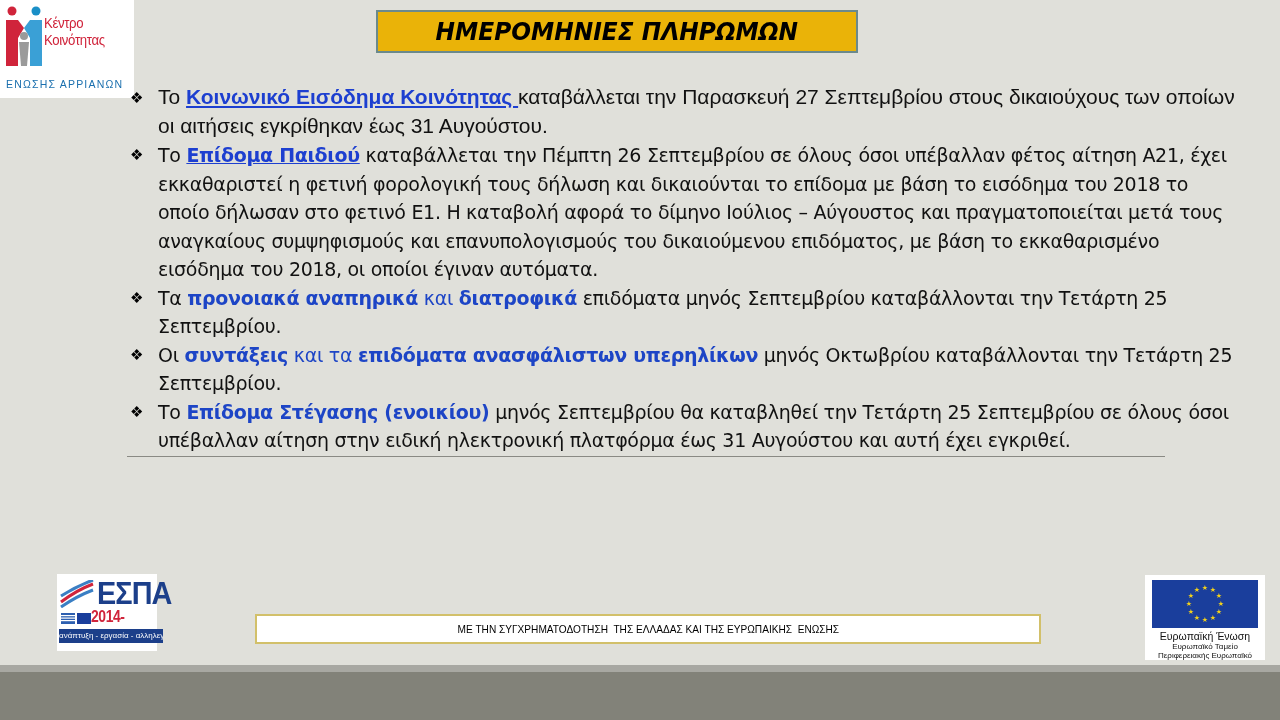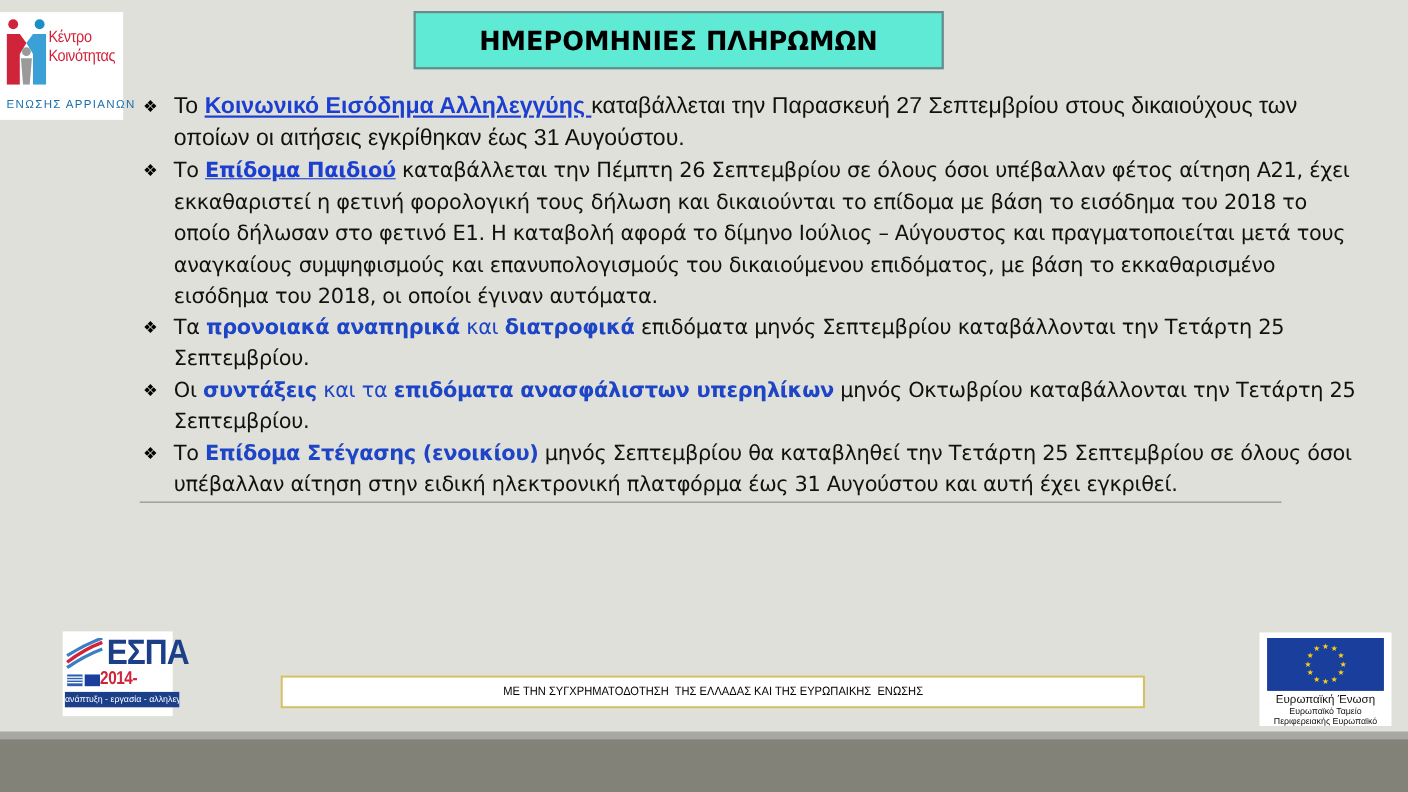--- a/index.html
+++ b/index.html
@@ -3,36 +3,36 @@
 <meta charset="utf-8">
 <style>
   html, body { margin:0; padding:0; }
   body {
     width:1280px; height:720px; overflow:hidden; position:relative;
     background:#e0e0da;
     font-family:"Liberation Sans", sans-serif;
     color:#111;
   }
   .logo-top {
-    position:absolute; left:0; top:0; width:112px; height:98px; background:#ffffff;margin-top:11px;
+    position:absolute; left:0; top:0; width:134px; height:98px; background:#ffffff;
   }
   .logo-top .figs { position:absolute; left:6px; top:6px; width:36px; height:60px; }
   .logo-top .name {
     position:absolute; left:44px; top:14px; color:#d0243b;
     font-family:"Liberation Sans", sans-serif; font-size:15px; line-height:17px; letter-spacing:-0.4px;
     transform:scaleX(0.88); transform-origin:left top;
   }
   .logo-top .dimos {
     position:absolute; left:6px; top:78px; width:108px; color:#1a6fae;
     font-size:10.5px; letter-spacing:1.2px; text-align:center; white-space:nowrap;
   }
   .title-box {
-    position:absolute; left:376px; top:10px; width:482px; height:53px;
-    background:#5eead4; border:2px solid #6b8a8c; box-sizing:border-box;
-    display:flex; align-items:center; justify-content:center;
+    position:absolute; left:376px; top:10px; width:482px; height:43px;
+    background:#eab308; border:2px solid #6b8a8c; box-sizing:border-box;
+    display:flex; align-items:center; justify-content:center;font-style:italic;
   }
   .title-box span {
     font-family:"DejaVu Sans", sans-serif; font-weight:bold; font-size:24px; color:#000;
     transform:scaleX(0.97);
   }
   .content {
     position:absolute; left:128px; top:82px; width:1110px;
   }
   .item {
     position:relative; padding-left:30px; font-size:19px; line-height:28.5px;
@@ -106,21 +106,21 @@
   <div class="dimos">ΕΝΩΣΗΣ ΑΡΡΙΑΝΩΝ</div>
 </div>
 
 <div class="title-box">
   <span>ΗΜΕΡΟΜΗΝΙΕΣ ΠΛΗΡΩΜΩΝ</span>
 </div>
 
 <div class="content">
   <div class="item first">
     <span class="bullet">❖</span>
-    <span>Το </span><span class="link">Κοινωνικό Εισόδημα Αλληλεγγύης </span><span>καταβάλλεται την </span><span class="u">Παρασκευή 27 Σεπτεμβρίου</span><span> στους δικαιούχους των οποίων οι αιτήσεις εγκρίθηκαν έως 31 Αυγούστου.</span>
+    <span>Το </span><span class="link">Κοινωνικό Εισόδημα Κοινότητας </span><span>καταβάλλεται την </span><span class="u">Παρασκευή 27 Σεπτεμβρίου</span><span> στους δικαιούχους των οποίων οι αιτήσεις εγκρίθηκαν έως 31 Αυγούστου.</span>
   </div>
   <div class="item" style="margin-top:1px;">
     <span class="bullet">❖</span>
     <span>Το </span><span class="link">Επίδομα Παιδιού</span><span> καταβάλλεται την </span><span class="u">Πέμπτη 26 Σεπτεμβρίου </span><span>σε όλους όσοι υπέβαλλαν φέτος αίτηση Α21, έχει εκκαθαριστεί η φετινή φορολογική τους δήλωση και δικαιούνται το επίδομα με βάση το εισόδημα του 2018 το οποίο δήλωσαν στο φετινό Ε1. Η καταβολή αφορά το δίμηνο Ιούλιος – Αύγουστος και πραγματοποιείται μετά τους αναγκαίους συμψηφισμούς και επανυπολογισμούς του δικαιούμενου επιδόματος, με βάση το εκκαθαρισμένο εισόδημα του 2018, οι οποίοι έγιναν αυτόματα.</span>
   </div>
   <div class="item">
     <span class="bullet">❖</span>
     <span>Τα </span><span class="blue">προνοιακά αναπηρικά</span><span style="color:#1d45c6"> και </span><span class="blue">διατροφικά</span><span> επιδόματα μηνός Σεπτεμβρίου καταβάλλονται την </span><span class="u">Τετάρτη 25 Σεπτεμβρίου.</span>
   </div>
   <div class="item">

